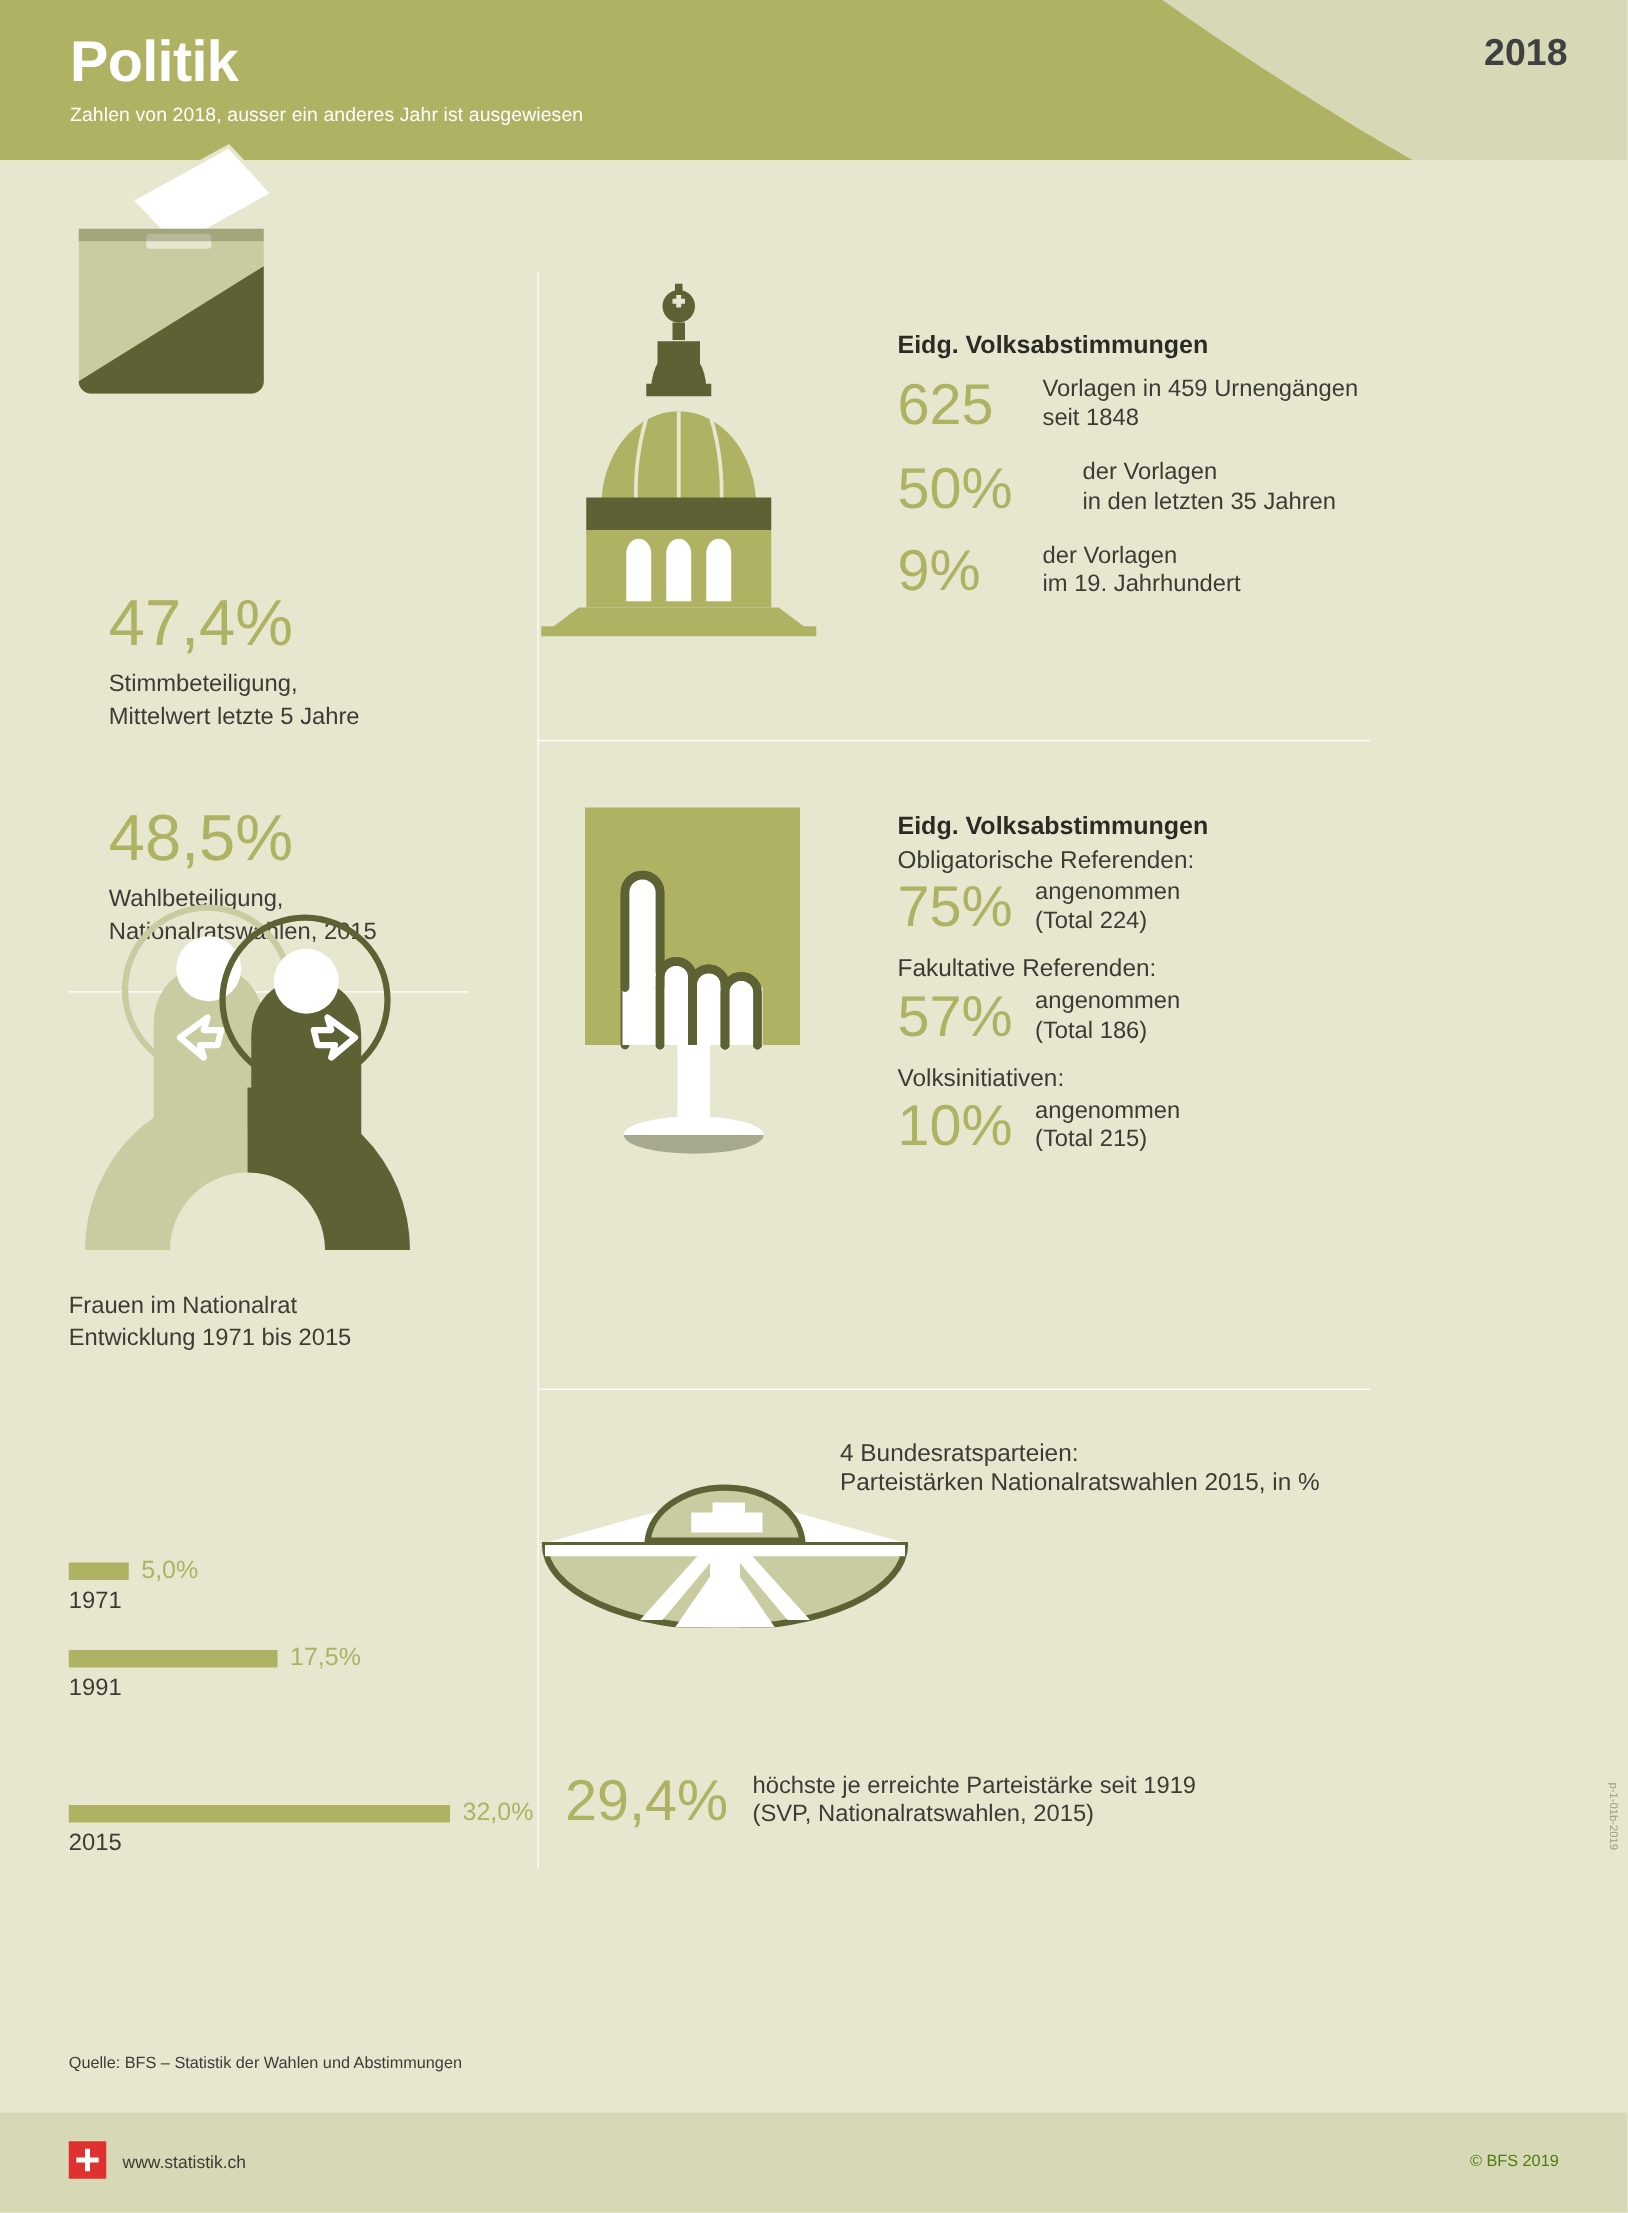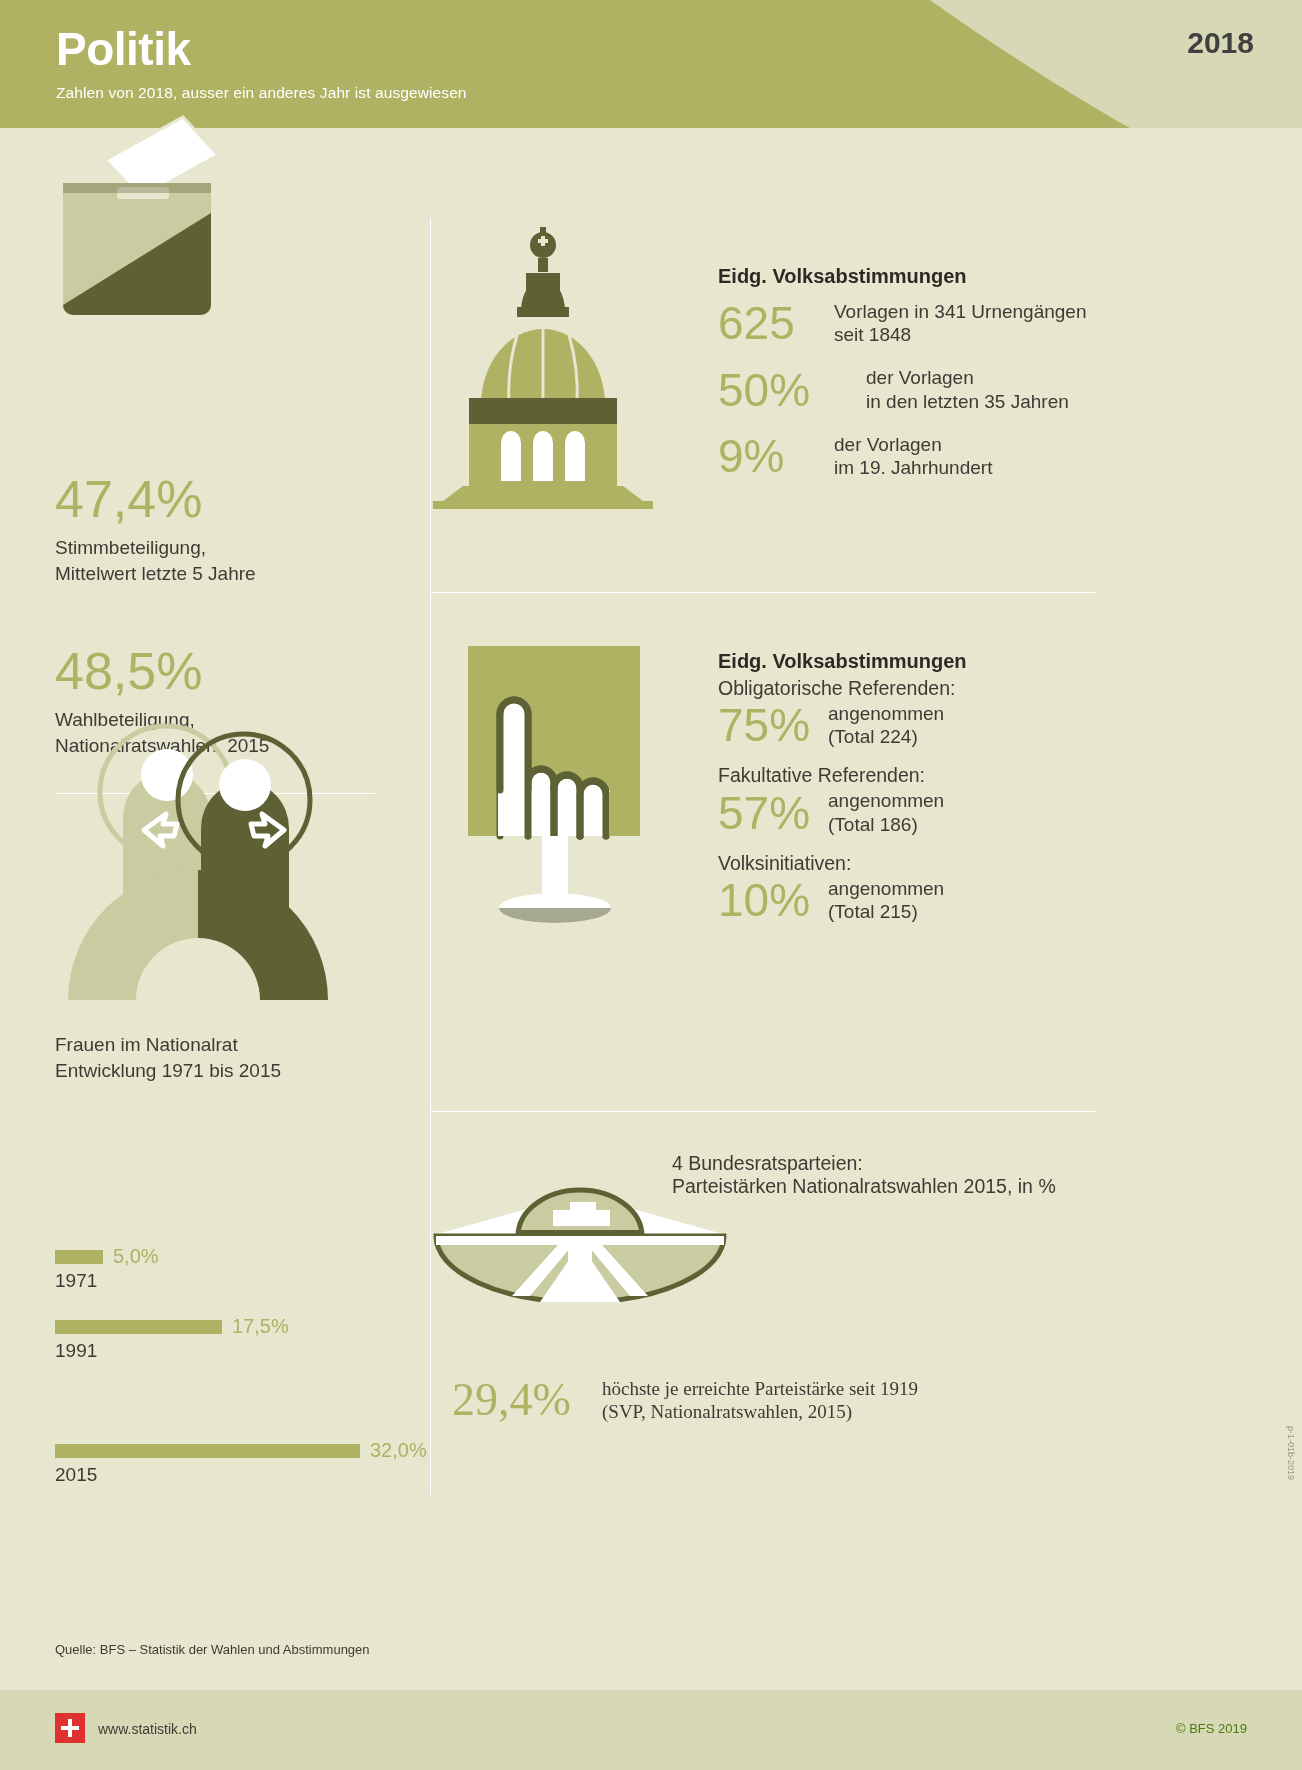--- a/index.html
+++ b/index.html
@@ -78,21 +78,21 @@
     color: #aeb262;
     font-size: 52px;
     line-height: 1;
     font-weight: normal;
   }
   .caption {
     color: #3c3c35;
     font-size: 19px;
     line-height: 1.35;
   }
-  .stat-block { position: absolute; }
+  .stat-block { position: absolute; margin-left: 32px; }
 
   
   .ballot-wrap { position: absolute; left: 55px; top: 95px; }
 
   
   .people-wrap { position: absolute; left: 48px; top: 700px; }
 
   .bars-title {
     position: absolute;
     left: 55px;
@@ -349,21 +349,21 @@
       <rect x="8" y="286" width="220" height="8" fill="#aeb262"></rect>
     </svg>
   </div>
 
   <div style="position:absolute; left:718px; top:265px; width:400px;">
     <div class="sec-head">Eidg. Volksabstimmungen</div>
 
     <div class="fact-row" style="margin-top:12px;">
       <div class="fact-num" style="width:106px;">625</div>
       <div class="fact-txt">
-        <div>Vorlagen in 341 Urnengängen</div>
+        <div>Vorlagen in 459 Urnengängen</div>
         <div>seit 1848</div>
       </div>
     </div>
 
     <div class="fact-row" style="margin-top:20px;gap:32px;">
       <div class="fact-num" style="width:106px;">50%</div>
       <div class="fact-txt">
         <div>der Vorlagen</div>
         <div>in den letzten 35 Jahren</div>
       </div>
@@ -471,21 +471,21 @@
       <polygon points="160,92 116,124 108,112" fill="#c9cba0" opacity="0"></polygon>
     </svg>
   </div>
 
   <div style="position:absolute; left:672px; top:1152px; width:430px;">
     <div class="sub-head">4 Bundesratsparteien:</div>
     <div class="sub-head">Parteistärken Nationalratswahlen 2015, in %</div>
   </div>
 
 
-  <div style="position:absolute; left:452px; top:1375px;font-family:Liberation Serif, serif;">
+  <div style="position:absolute; left:452px; top:1415px;">
     <div class="fact-row">
       <div class="fact-num" style="width:140px;">29,4%</div>
       <div class="fact-txt">
         <div>höchste je erreichte Parteistärke seit 1919</div>
         <div>(SVP, Nationalratswahlen, 2015)</div>
       </div>
     </div>
   </div>
 
   <div class="sidecode">p-1-01b-2019</div>

